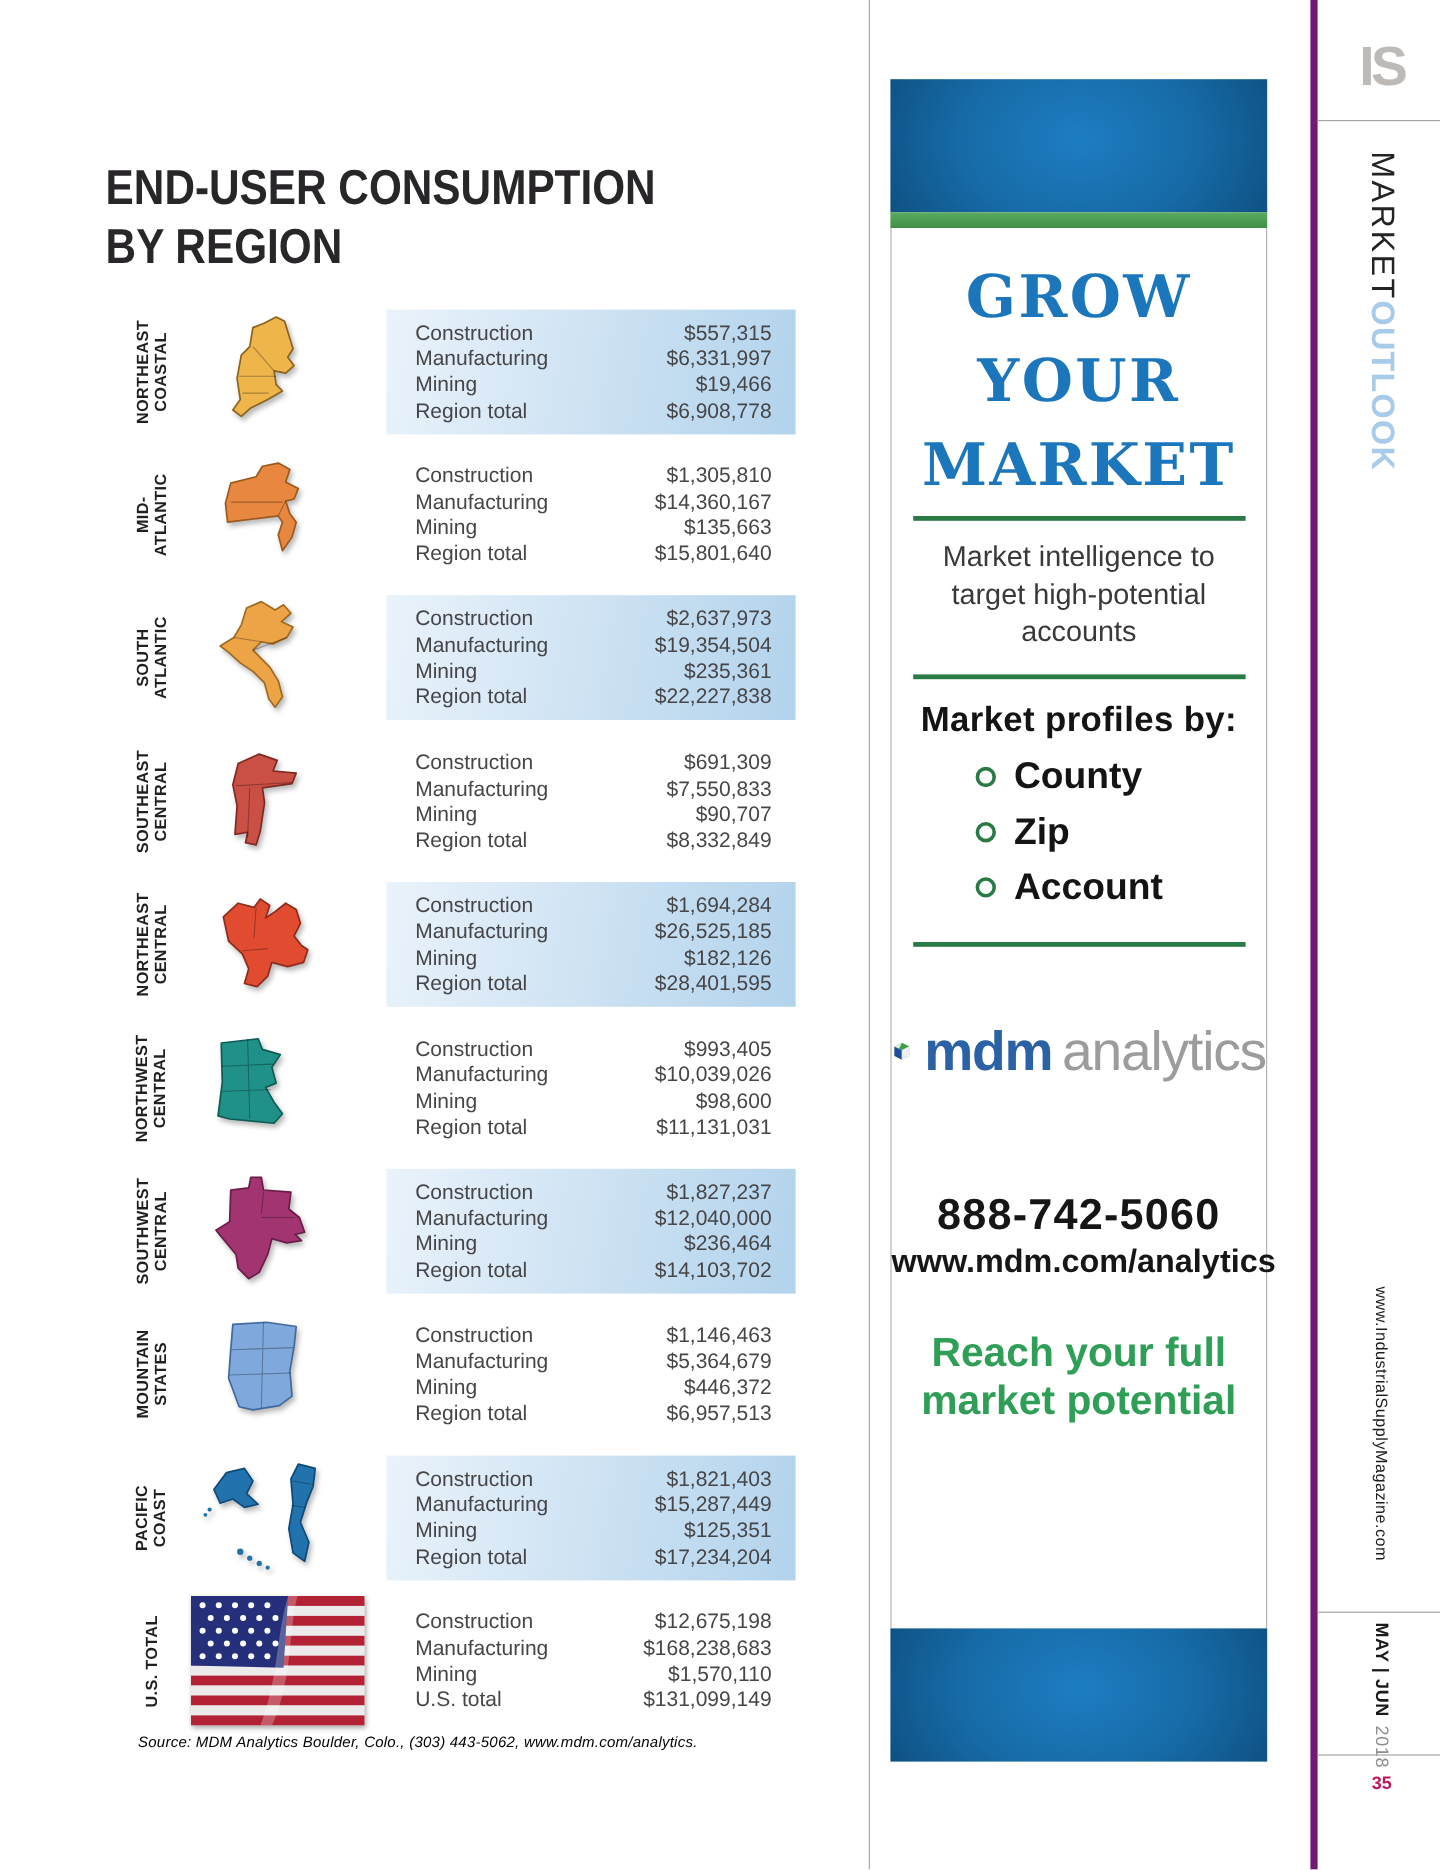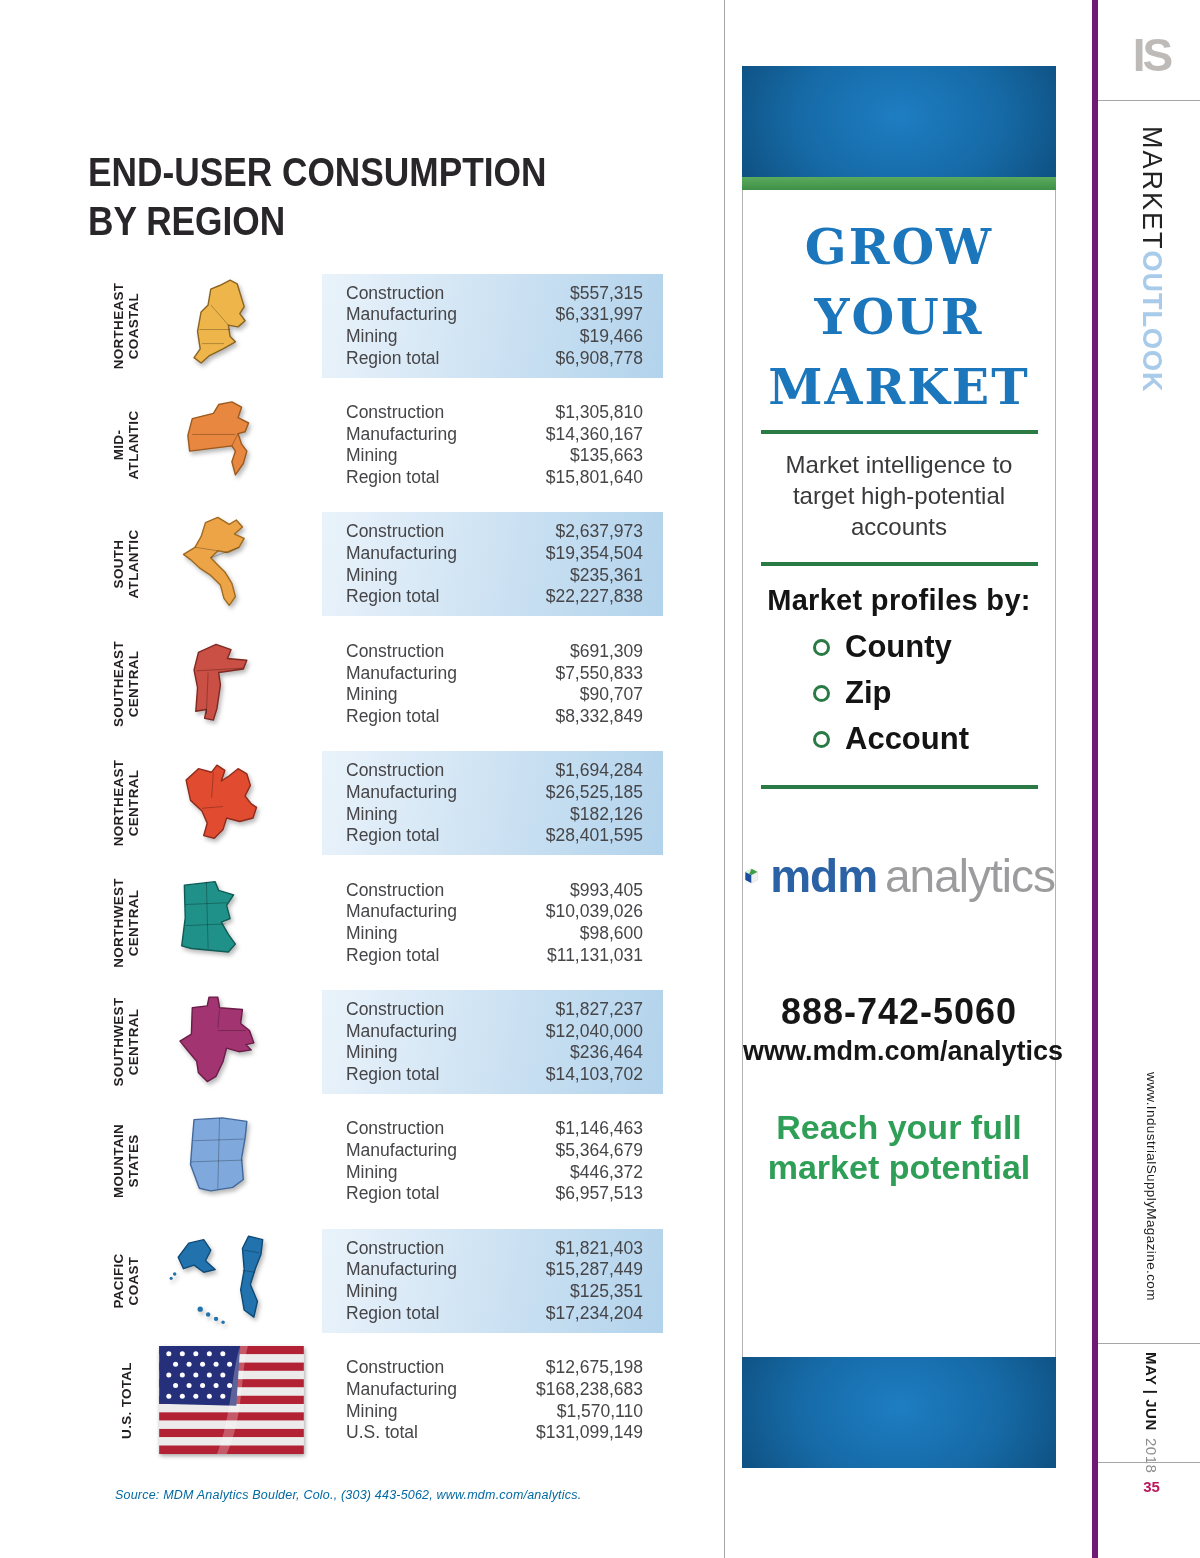--- a/index.html
+++ b/index.html
@@ -1,38 +1,38 @@
 <!DOCTYPE html>
 <html><head>
 <meta charset="utf-8">
 <style>
   html,body{margin:0;padding:0;}
   body{width:1200px;height:1558px;position:relative;background:#ffffff;
        font-family:"Liberation Sans",sans-serif;overflow:hidden;}
 
   
-  .left-col{position:absolute;left:0;top:16px;width:724px;}
+  .left-col{position:absolute;left:0;top:0;width:724px;}
   .title{margin:132px 0 0 88px;font-size:41px;font-weight:700;color:#29262a;
          line-height:49px;letter-spacing:0;}
   .t-line{display:block;transform:scaleX(.86);transform-origin:left center;white-space:nowrap;}
 
   .regions{margin-top:20px;}
   .region{height:119.4px;display:flex;align-items:center;padding-left:96px;}
   .rlabel{width:60px;height:110px;display:flex;align-items:center;justify-content:center;}
   .rlabel-inner{transform:rotate(-90deg);text-align:center;font-size:13.5px;font-weight:700;
                 line-height:15px;color:#231f20;letter-spacing:.3px;white-space:nowrap;}
   .rlabel-inner span{display:block;}
   .rmap{width:150px;height:112px;display:flex;align-items:center;justify-content:center;}
   .rmap svg{display:block;filter:drop-shadow(2px 3px 2px rgba(0,0,0,.28));}
   .rmap svg.noshadow{filter:drop-shadow(1px 2px 2px rgba(0,0,0,.35));}
   .rblock{width:341px;height:104px;margin-left:16px;box-sizing:border-box;
           padding:9px 20px 9px 24px;display:flex;flex-direction:column;justify-content:space-between;}
   .rblock.shaded{background:linear-gradient(100deg,#eaf3fb 0%,#cfe3f3 48%,#b2d3ec 100%);}
   .drow{display:flex;justify-content:space-between;font-size:17.5px;color:#464548;line-height:21px;}
-  .source{margin:28px 0 0 115px;font-size:12.5px;font-style:italic;color:#0369a1;letter-spacing:.2px;}
+  .source{margin:1px 0 0 115px;font-size:12.5px;font-style:italic;color:#000000;letter-spacing:.2px;}
 
   .main-divider{position:absolute;left:724px;top:0;width:1px;height:1558px;background:#a6a6a6;}
 
   
   .ad{position:absolute;left:742px;top:0;width:290px;height:1558px;}
   .ad-top-bar,.ad-bottom-bar{position:absolute;left:0;width:314px;height:111px;
       background:radial-gradient(ellipse 62% 130% at 50% 45%,#1e7dc2 0%,#166aa6 52%,#0d4b7a 100%);}
   .ad-top-bar{top:66px;}
   .ad-green-bar{position:absolute;top:177px;left:0;width:314px;height:13px;
       background:linear-gradient(to bottom,#5aab5d,#3f8f47);}

